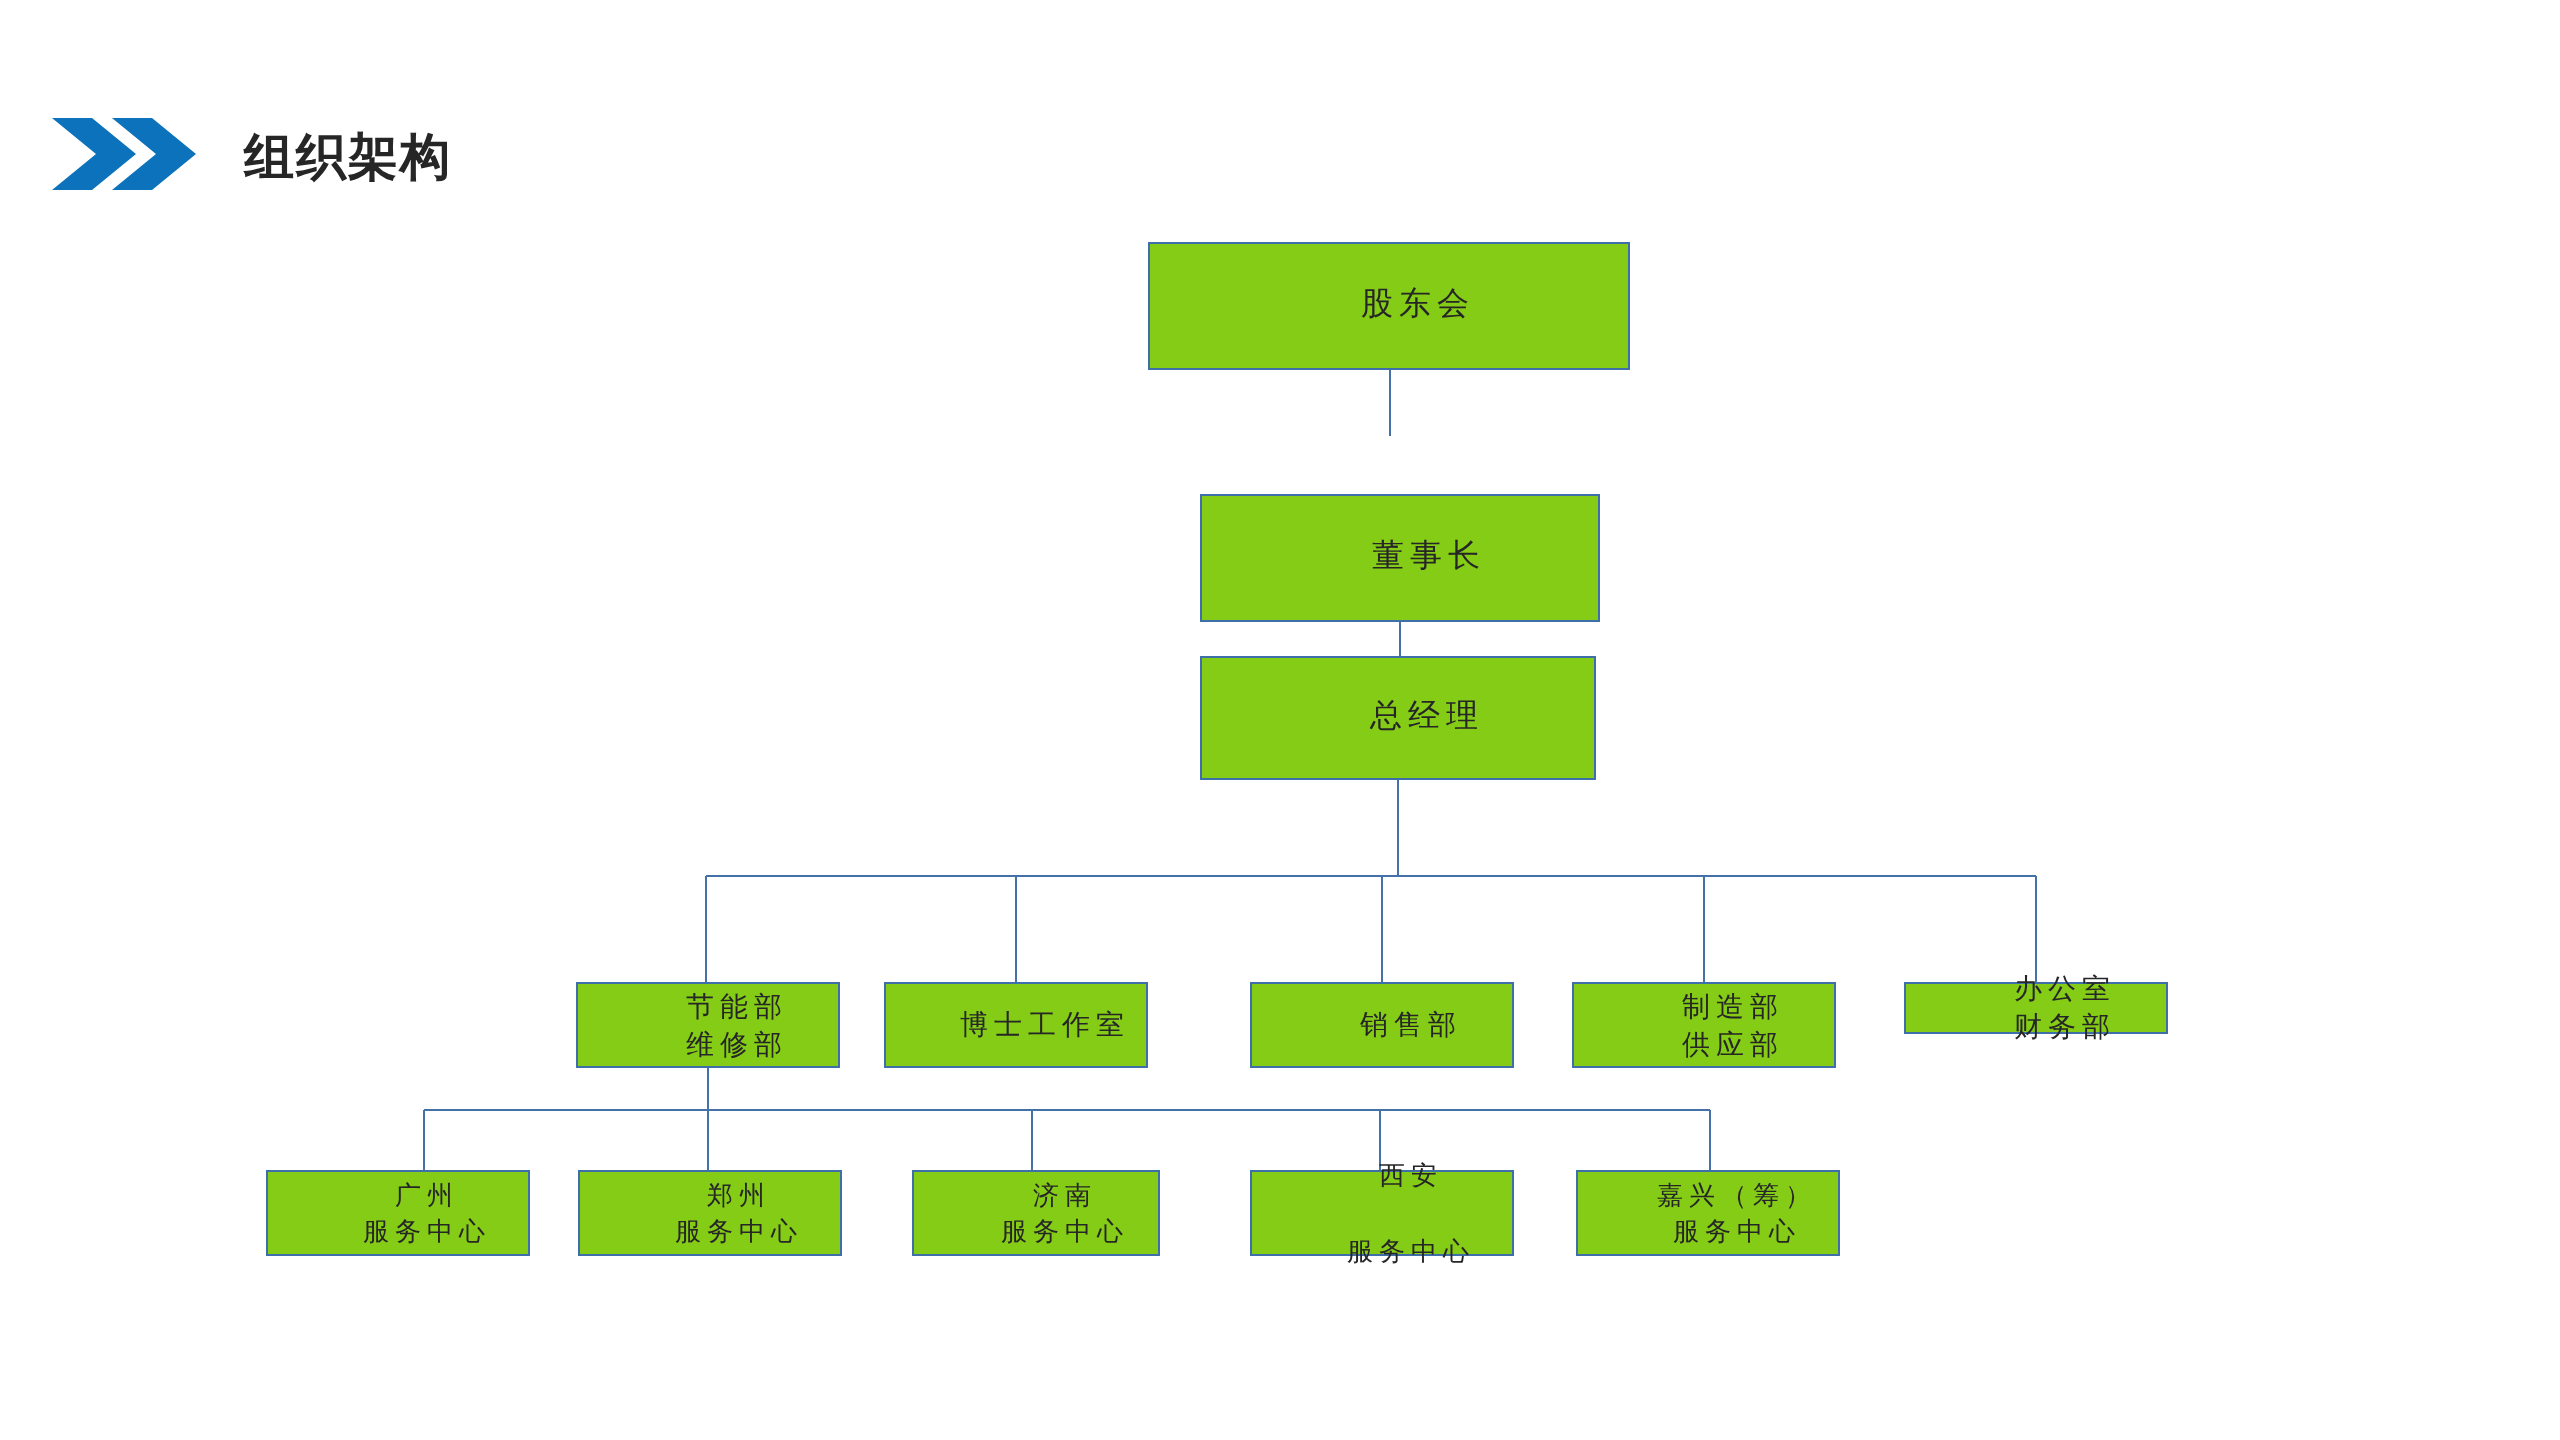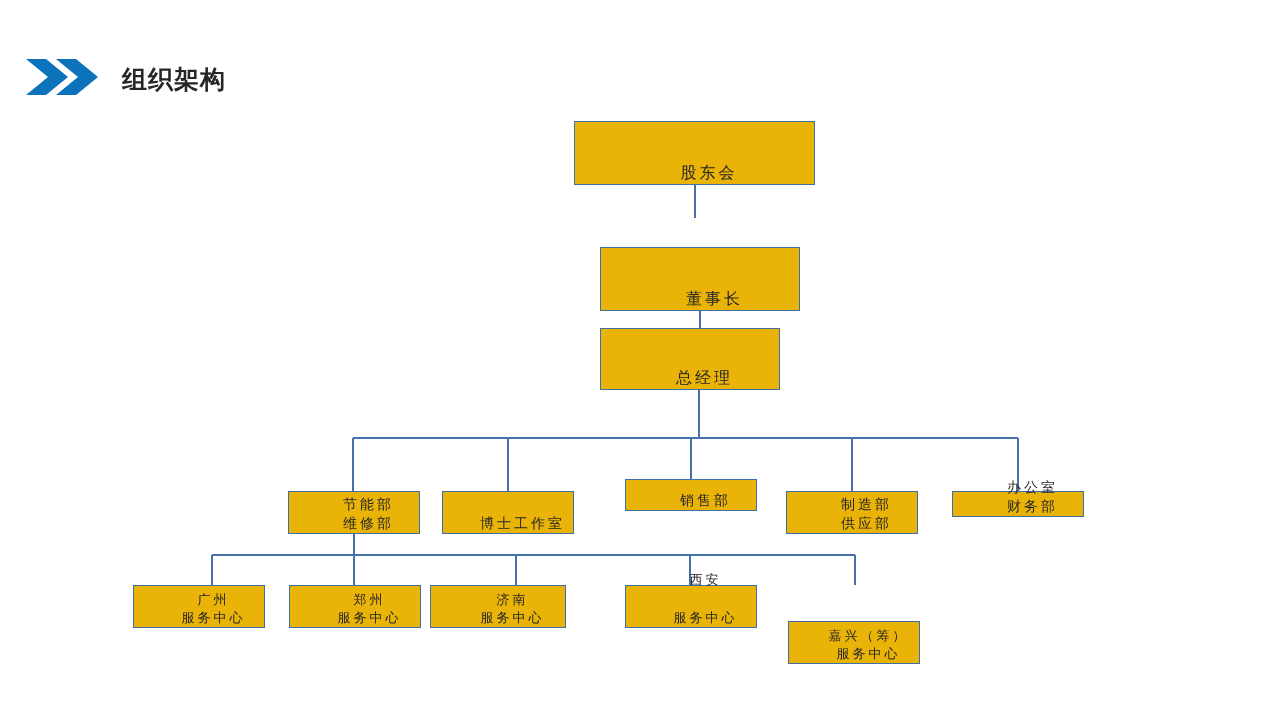--- a/index.html
+++ b/index.html
@@ -58,25 +58,25 @@
     top: 0;
     width: 1280px;
     height: 720px;
     pointer-events: none;
   }
 
   .node {
     position: absolute;
     box-sizing: border-box;
     border: 1px solid #3F6FA8;
-    background: #eab308;
+    background: #84cc16;
     display: flex;
     flex-direction: column;
     align-items: center;
-    justify-content: flex-end;
+    justify-content: center;
     color: #262626;
     text-align: center;
     white-space: nowrap;
     padding-left: 26px;
   }
   .node .line-1,
   .node .line-2 {
     display: block;
     letter-spacing: 3px;
     text-indent: 3px;
@@ -146,57 +146,57 @@
   </svg>
 
   <div class="node tier-top" style="left:574px; top:121px; width:241px; height:64px;">
     <span class="line-1">股东会</span>
   </div>
 
   <div class="node tier-exec" style="left:600px; top:218px; width:200px; height:64px;margin-top:29px;">
     <span class="line-1">董事长</span>
   </div>
 
-  <div class="node tier-exec" style="left:600px; top:328px; width:180px; height:62px;">
+  <div class="node tier-exec" style="left:600px; top:328px; width:198px; height:62px;">
     <span class="line-1">总经理</span>
   </div>
 
   <div class="node tier-dept" style="left:442px; top:491px; width:132px; height:43px;">
     <span class="line-1">博士工作室</span>
   </div>
   <div class="node tier-dept" style="left:288px; top:491px; width:132px; height:43px;">
     <span class="line-1">节能部</span>
     <span class="line-2">维修部</span>
   </div>
-  <div class="node tier-dept" style="left:625px; top:479px; width:132px; height:32px;">
+  <div class="node tier-dept" style="left:625px; top:491px; width:132px; height:43px;">
     <span class="line-1">销售部</span>
   </div>
   <div class="node tier-dept" style="left:786px; top:491px; width:132px; height:43px;">
     <span class="line-1">制造部</span>
     <span class="line-2">供应部</span>
   </div>
   <div class="node tier-dept" style="left:952px; top:491px; width:132px; height:26px;">
     <span class="line-1">办公室</span>
     <span class="line-2">财务部</span>
   </div>
 
   <div class="node tier-center" style="left:133px; top:585px; width:132px; height:43px;">
     <span class="line-1">广州</span>
     <span class="line-2">服务中心</span>
   </div>
   <div class="node tier-center" style="left:289px; top:585px; width:132px; height:43px;">
     <span class="line-1">郑州</span>
     <span class="line-2">服务中心</span>
   </div>
-  <div class="node tier-center" style="left:430px; top:585px; width:136px; height:43px;">
+  <div class="node tier-center" style="left:456px; top:585px; width:124px; height:43px;">
     <span class="line-1">济南</span>
     <span class="line-2">服务中心</span>
   </div>
   <div class="node tier-center" style="left:625px; top:585px; width:132px; height:43px;gap:20px;">
     <span class="line-1">西安</span>
     <span class="line-2">服务中心</span>
   </div>
-  <div class="node tier-center" style="left:788px; top:585px; width:132px; height:43px;margin-top:36px;">
+  <div class="node tier-center" style="left:788px; top:585px; width:132px; height:43px;">
     <span class="line-1">嘉兴（筹）</span>
     <span class="line-2">服务中心</span>
   </div>
 
 </div>
 
 </body></html>

